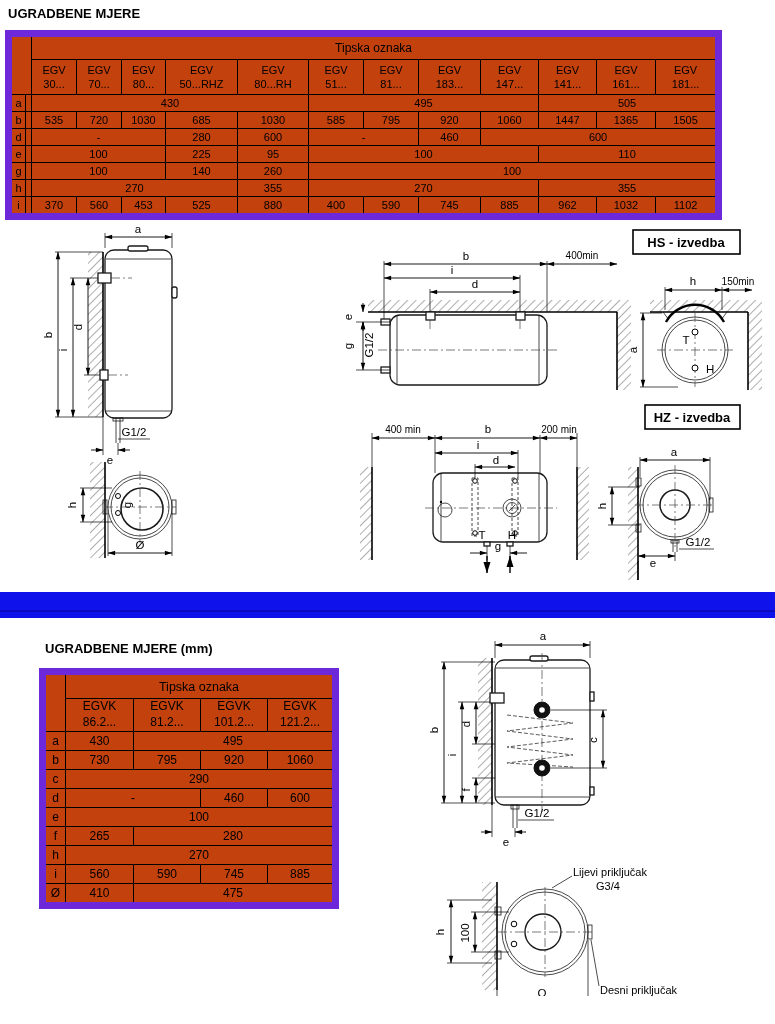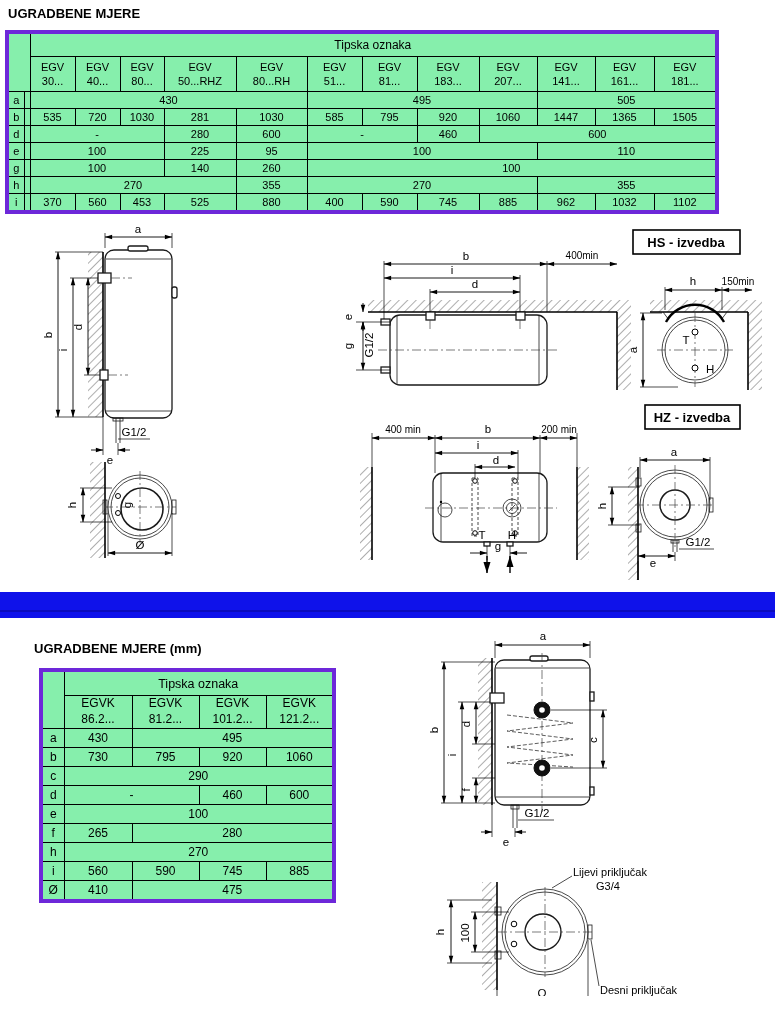--- a/index.html
+++ b/index.html
@@ -1,21 +1,21 @@
 <!DOCTYPE html>
 <html><head>
 <meta charset="utf-8">
 <style>
   html,body{margin:0;padding:0;background:#fff;}
   .page{position:relative;width:775px;height:996px;background:#fff;overflow:hidden;
         font-family:"Liberation Sans",sans-serif;color:#000;}
   .title{position:absolute;font-weight:bold;font-size:13px;letter-spacing:0;}
   .t1{left:8px;top:6px;}
-  .t2{left:34px;top:641px;}
-  .tbl{position:absolute;border-collapse:collapse;table-layout:fixed;background:#86efac;border:4px solid #6d28d9;}
+  .t2{left:45px;top:641px;}
+  .tbl{position:absolute;border-collapse:collapse;table-layout:fixed;background:#c2410c;border:7px solid #6d28d9;}
   .tbl th,.tbl td{border:1px solid #000;text-align:center;vertical-align:middle;padding:0;
         font-weight:normal;overflow:hidden;white-space:nowrap;}
   .tbl1{left:5px;top:30px;width:710px;font-size:11px;}
   .tbl1 thead tr.hr1 th{height:22px;font-size:12px;}
   .tbl1 thead tr.hr2 th{height:34px;line-height:1.3;}
   .tbl1 tbody th,.tbl1 tbody td{height:16px;}
   .tbl2{left:39px;top:668px;width:293px;font-size:12px;}
   .tbl2 thead tr.hr1 th{height:23px;font-size:12.5px;}
   .tbl2 thead tr.hr2 th{height:32px;line-height:1.3;margin-left:48px;}
   .tbl2 tbody th,.tbl2 tbody td{height:18px;}
@@ -72,21 +72,21 @@
         <th colspan="2" rowspan="2"></th>
         <th colspan="12">Tipska oznaka</th>
       </tr>
       <tr class="hr2">
         <th>
             <div>EGV</div>
             <div>30...</div>
           </th>
         <th>
             <div>EGV</div>
-            <div>40...</div>
+            <div>70...</div>
           </th>
         <th>
             <div>EGV</div>
             <div>80...</div>
           </th>
         <th>
             <div>EGV</div>
             <div>50...RHZ</div>
           </th>
         <th>
@@ -100,21 +100,21 @@
         <th>
             <div>EGV</div>
             <div>81...</div>
           </th>
         <th>
             <div>EGV</div>
             <div>183...</div>
           </th>
         <th>
             <div>EGV</div>
-            <div>207...</div>
+            <div>147...</div>
           </th>
         <th>
             <div>EGV</div>
             <div>141...</div>
           </th>
         <th>
             <div>EGV</div>
             <div>161...</div>
           </th>
         <th>
@@ -130,21 +130,21 @@
         <td colspan="5">430</td>
         <td colspan="4">495</td>
         <td colspan="3">505</td>
       </tr>
       <tr>
         <th>b</th>
           <td></td>
         <td>535</td>
         <td>720</td>
         <td>1030</td>
-        <td>281</td>
+        <td>685</td>
         <td>1030</td>
         <td>585</td>
         <td>795</td>
         <td>920</td>
         <td>1060</td>
         <td>1447</td>
         <td>1365</td>
         <td>1505</td>
       </tr>
       <tr>

